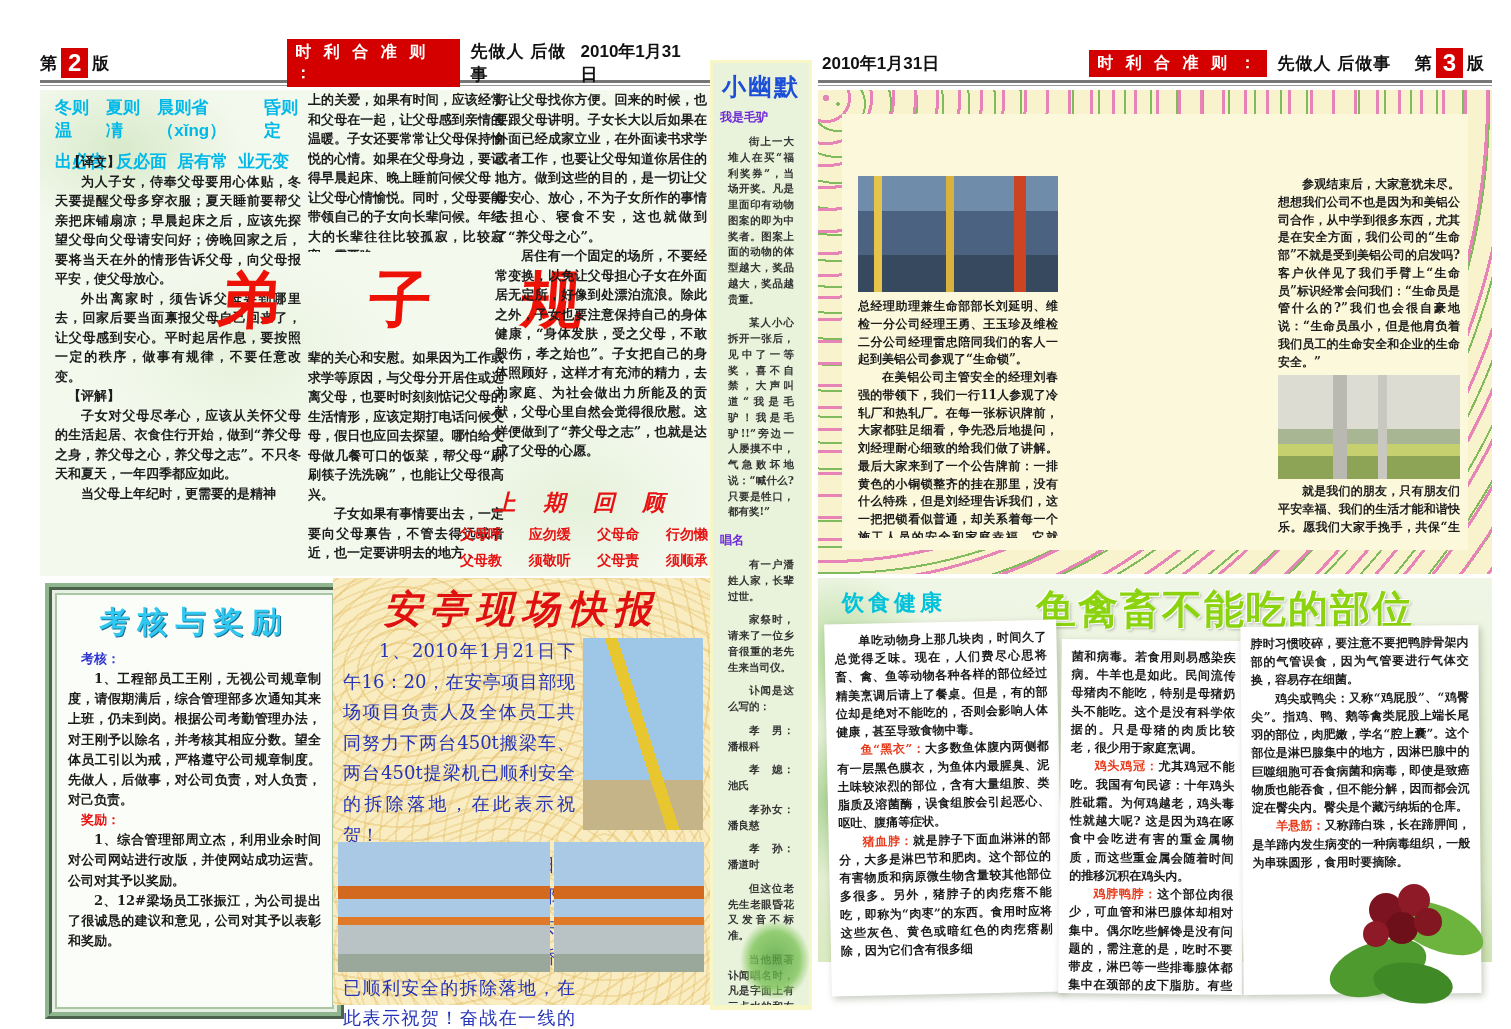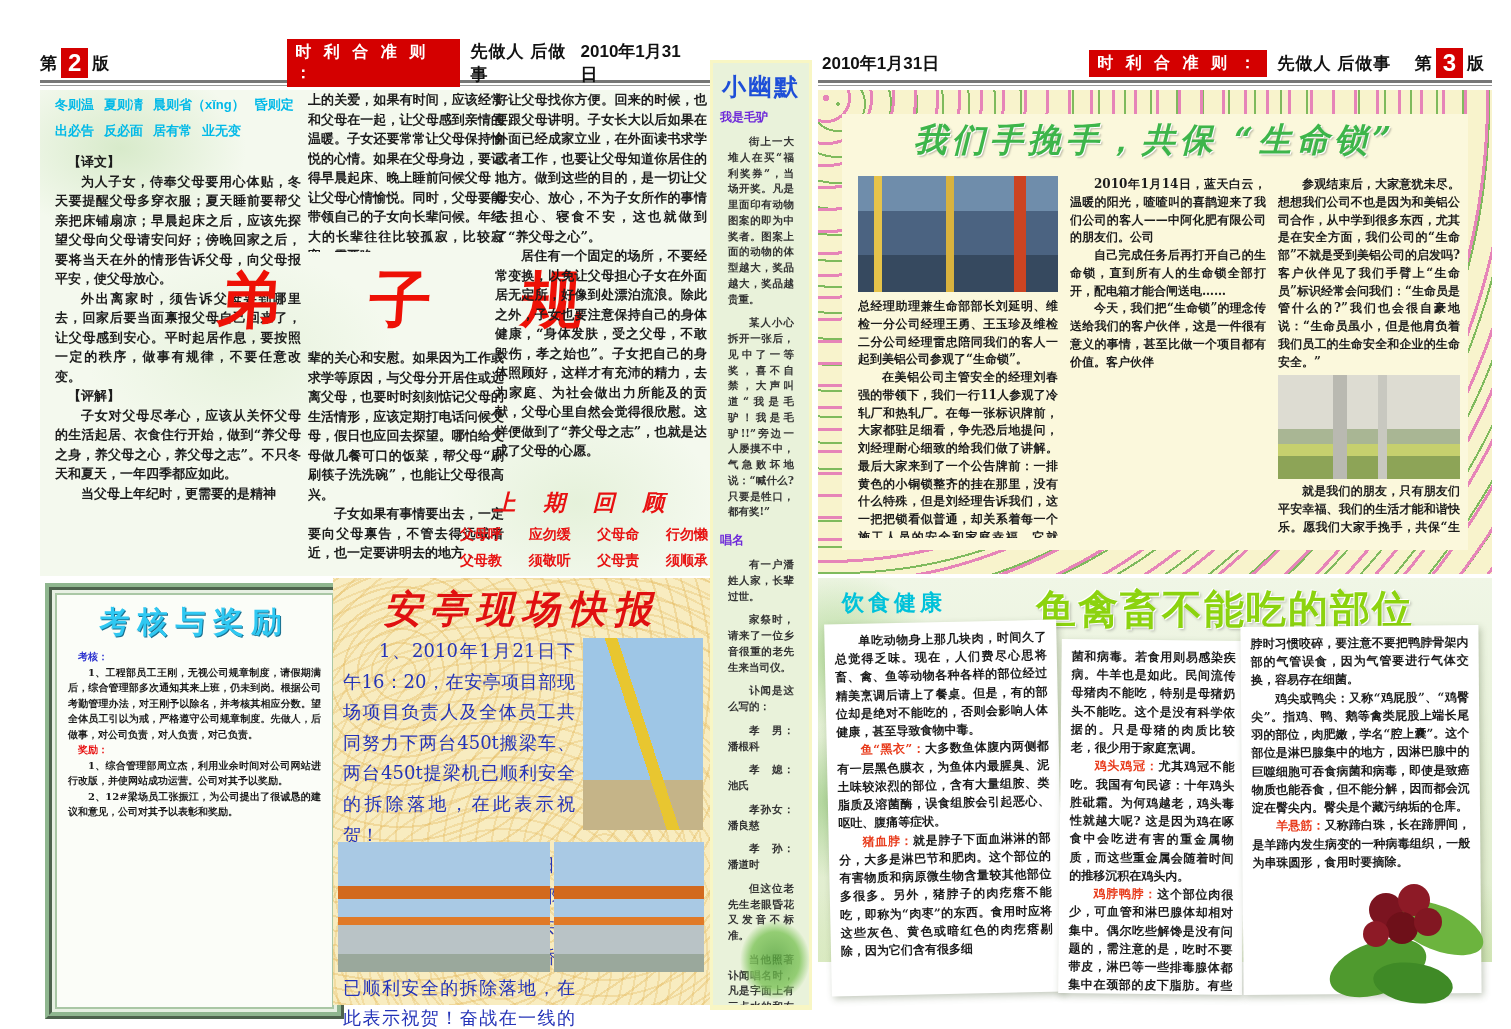--- a/index.html
+++ b/index.html
@@ -20,34 +20,34 @@
   
   .tcol{font-size:13px;line-height:1.5;font-weight:600;color:#1c1c1c;text-align:justify;overflow:hidden;}
   .tcol p{margin:0;text-indent:2em;}
   .htag{font-weight:bold;text-indent:2em;}
   
   .greenarea{background:
      radial-gradient(180px 120px at 12% 12%, rgba(150,200,120,.30), rgba(150,200,120,0) 70%),
      radial-gradient(220px 150px at 30% 55%, rgba(170,210,140,.18), rgba(170,210,140,0) 70%),
      radial-gradient(200px 140px at 80% 85%, rgba(170,210,140,.20), rgba(170,210,140,0) 70%),
      #f4f9ee;}
-  .quotes{color:#00b9e8;font-weight:bold;font-size:13px;font-family:"Liberation Sans",sans-serif;}
+  .quotes{color:#00b9e8;font-weight:bold;font-size:17px;font-family:"Liberation Sans",sans-serif;}
   .quotes .qrow{display:flex;gap:10px;margin-bottom:8px;}
   .dzg-title{color:#ee1106;font-size:62px;font-weight:bold;letter-spacing:34px;
              font-family:"DejaVu Serif",serif;transform:skewX(-4deg);white-space:nowrap;}
   .review-title{color:#e81111;font-weight:bold;font-size:22px;letter-spacing:10px;
                 font-style:italic;text-align:center;margin:0 0 8px 0;}
   .review-row{display:flex;justify-content:space-between;color:#e81111;font-weight:bold;
               font-size:14px;margin-bottom:8px;}
   
   .assessbox{background:#fbfdf8;border:7px ridge #8fb68f;box-shadow:0 0 0 3px #e7f0e3 inset, 0 0 0 5px #a9c7a5 inset;}
   .assess-title{color:#2fc8f2;font-size:30px;font-weight:bold;letter-spacing:8px;text-align:center;
                 font-family:"Liberation Sans",sans-serif;margin:12px 0 6px 0;
                 text-shadow:1px 1px 0 #1b6f8f;}
-  .assessbox .body{padding:0 16px;font-size:10px;line-height:1.55;font-weight:600;color:#1c1c1c;text-align:justify;}
+  .assessbox .body{padding:0 16px;font-size:13px;line-height:1.55;font-weight:600;color:#1c1c1c;text-align:justify;}
   .assessbox .body p{margin:0;text-indent:2em;}
   .lbl-blue{color:#2f35d0;font-weight:bold;}
   .lbl-red{color:#e81111;font-weight:bold;}
   
   .anting{background:
      repeating-radial-gradient(circle at 18% 22%, rgba(226,180,84,.35) 0 2px, rgba(226,180,84,0) 2px 14px),
      repeating-radial-gradient(circle at 72% 64%, rgba(226,180,84,.30) 0 2px, rgba(226,180,84,0) 2px 16px),
      repeating-radial-gradient(circle at 45% 90%, rgba(226,180,84,.28) 0 2px, rgba(226,180,84,0) 2px 12px),
      #f8ecc0;}
   .anting-title{color:#e01010;font-size:38px;font-weight:bold;letter-spacing:8px;text-align:center;
@@ -231,30 +231,24 @@
       <span class="mottobox" style="margin-left:150px;">时 利 合 准 则 ：</span>
       <span class="motto">先做人 后做事</span>
       <span class="pageword" style="margin-left:auto;">第</span>
       <span class="numbox">3</span>
       <span class="pageword" style="margin-right:8px;">版</span>
     </div>
     <div class="rule"></div>
 
     <div class="abs flowerframe" style="left:0;top:44px;width:674px;height:484px;">
       <div class="flowerinner">
-        <div class="ll-title">我们手挽手，共保 “生命锁”</div>
         <div class="abs ll-col" style="left:16px;top:62px;width:200px;height:362px;">
           <div class="photo ph-factory" style="width:200px;height:116px;margin-bottom:6px;"></div>
           <p style="text-indent:0;">总经理助理兼生命部部长刘延明、维检一分公司经理王勇、王玉珍及维检二分公司经理雷忠陪同我们的客人一起到美铝公司参观了“生命锁”。</p>
           <p>在美铝公司主管安全的经理刘春强的带领下，我们一行11人参观了冷轧厂和热轧厂。在每一张标识牌前，大家都驻足细看，争先恐后地提问，刘经理耐心细致的给我们做了讲解。最后大家来到了一个公告牌前：一排黄色的小铜锁整齐的挂在那里，没有什么特殊，但是刘经理告诉我们，这一把把锁看似普通，却关系着每一个施工人员的安全和家庭幸福，它就叫“生命锁”。每一位在生产一线的员工都有一把“生命锁”，每把生命锁只有自己有一把唯一的钥匙。每一个危险源比如配电箱，钥匙也是唯一的。每一个人只要你进入现场就要锁上自己的“生命锁”，</p>
-        </div>
-        <div class="abs ll-col" style="left:228px;top:62px;width:196px;height:362px;">
-          <p>2010年1月14日，蓝天白云，温暖的阳光，喳喳叫的喜鹊迎来了我们公司的客人——中阿化肥有限公司的朋友们。公司</p>
-          <p>自己完成任务后再打开自己的生命锁，直到所有人的生命锁全部打开，配电箱才能合闸送电……</p>
-          <p>今天，我们把“生命锁”的理念传送给我们的客户伙伴，这是一件很有意义的事情，甚至比做一个项目都有价值。客户伙伴</p>
         </div>
         <div class="abs ll-col" style="left:436px;top:62px;width:182px;height:362px;">
           <p>参观结束后，大家意犹未尽。想想我们公司不也是因为和美铝公司合作，从中学到很多东西，尤其是在安全方面，我们公司的“生命部”不就是受到美铝公司的启发吗? 客户伙伴见了我们手臂上“生命员”标识经常会问我们：“生命员是管什么的?”我们也会很自豪地说：“生命员虽小，但是他肩负着我们员工的生命安全和企业的生命安全。”</p>
           <div class="photo ph-interior" style="width:182px;height:104px;margin:4px 0;"></div>
           <p>就是我们的朋友，只有朋友们平安幸福、我们的生活才能和谐快乐。愿我们大家手挽手，共保“生命锁”，为自己，为家人，为公司锁住平安、锁住健康、锁住幸福！</p>
 
         </div>
       </div>
     </div>
 

